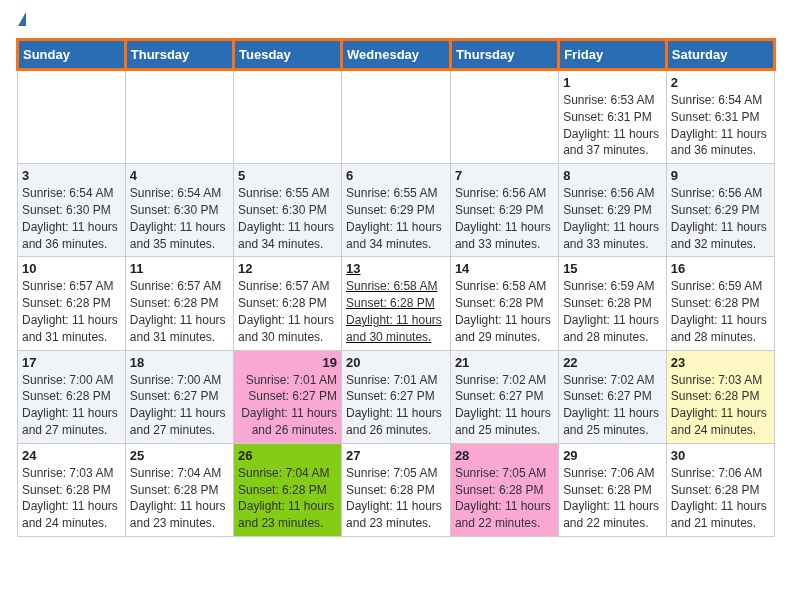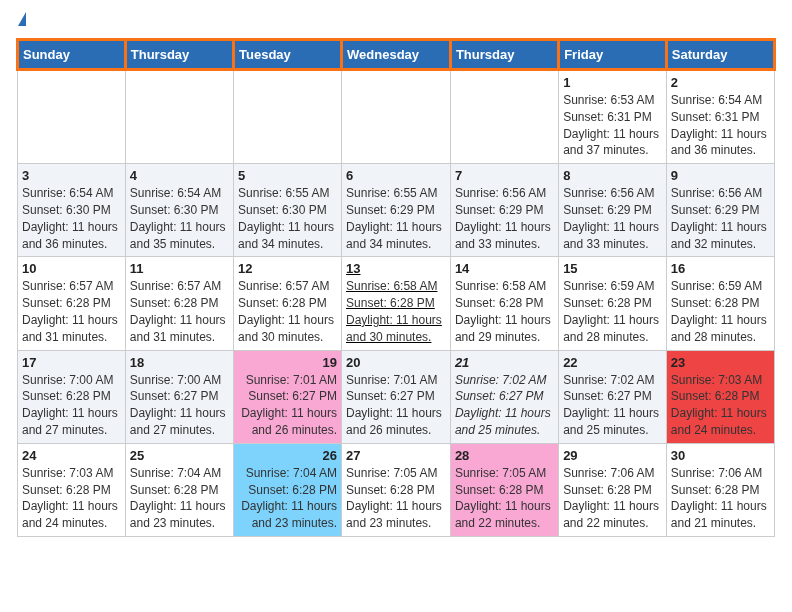--- a/index.html
+++ b/index.html
@@ -266,35 +266,35 @@
 Daylight: 11 hours
 and 26 minutes.</div>
         </td>
         <td style="background: rgb(240, 244, 248);">
           <div class="day-number">20</div>
           <div class="day-info" style="white-space: pre-line;">Sunrise: 7:01 AM
 Sunset: 6:27 PM
 Daylight: 11 hours
 and 26 minutes.</div>
         </td>
-        <td style="background: rgb(240, 244, 248); font-style: italic;">
+        <td style="background: rgb(240, 244, 248);">
           <div class="day-number">21</div>
           <div class="day-info" style="white-space: pre-line;">Sunrise: 7:02 AM
 Sunset: 6:27 PM
 Daylight: 11 hours
 and 25 minutes.</div>
         </td>
         <td style="background: rgb(240, 244, 248);">
           <div class="day-number">22</div>
           <div class="day-info" style="white-space: pre-line;">Sunrise: 7:02 AM
 Sunset: 6:27 PM
 Daylight: 11 hours
 and 25 minutes.</div>
         </td>
-        <td style="background: #ef4444; margin-top: 22px;">
+        <td style="background: #fef9c3; margin-top: 22px;">
           <div class="day-number">23</div>
           <div class="day-info" style="white-space: pre-line;">Sunrise: 7:03 AM
 Sunset: 6:28 PM
 Daylight: 11 hours
 and 24 minutes.</div>
         </td>
       </tr>
       <tr>
         <td style="background: rgb(255, 255, 255);">
           <div class="day-number">24</div>
@@ -303,21 +303,21 @@
 Daylight: 11 hours
 and 24 minutes.</div>
         </td>
         <td style="background: rgb(255, 255, 255);">
           <div class="day-number">25</div>
           <div class="day-info" style="white-space: pre-line;">Sunrise: 7:04 AM
 Sunset: 6:28 PM
 Daylight: 11 hours
 and 23 minutes.</div>
         </td>
-        <td style="background: #7dd3fc; text-align: right;">
+        <td style="background: #84cc16;">
           <div class="day-number">26</div>
           <div class="day-info" style="white-space: pre-line;">Sunrise: 7:04 AM
 Sunset: 6:28 PM
 Daylight: 11 hours
 and 23 minutes.</div>
         </td>
         <td style="background: rgb(255, 255, 255);">
           <div class="day-number">27</div>
           <div class="day-info" style="white-space: pre-line;">Sunrise: 7:05 AM
 Sunset: 6:28 PM

